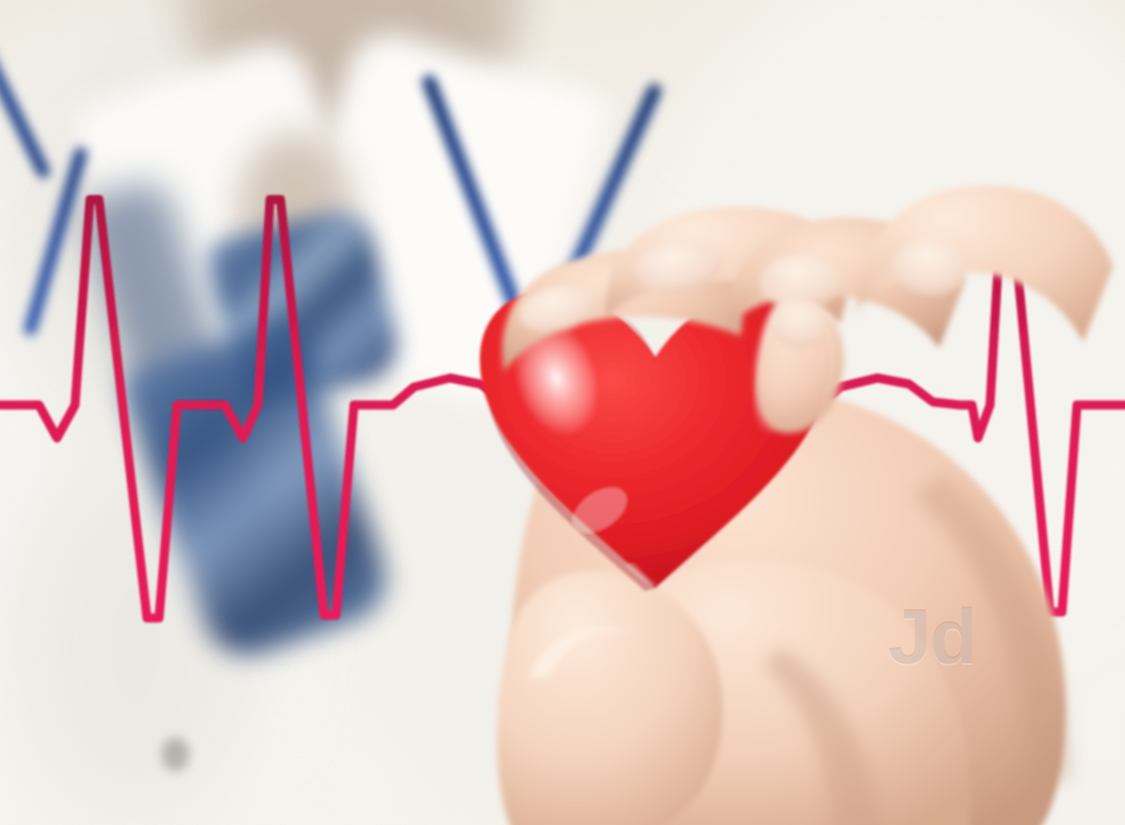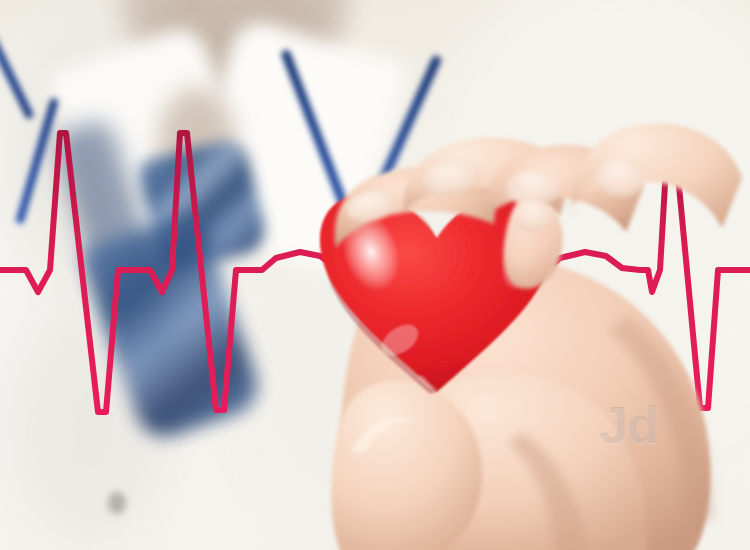--- a/index.html
+++ b/index.html
@@ -2,21 +2,20 @@
 <html><head>
 <meta charset="utf-8">
 <title>Cardiology Heart Health Banner</title>
 <style>
   html,body{margin:0;padding:0;background:#222;}
   *{box-sizing:border-box;}
   #stage{
     position:relative;width:750px;height:550px;overflow:hidden;
     font-family:"Liberation Sans",sans-serif;
     background:#efece4;
-    text-align:right;
   }
   .layer{position:absolute;top:0;left:0;width:750px;height:550px;}
 
   
   #bg-base{
     background:
       radial-gradient(ellipse 300px 220px at 120px 470px, #f7f5ef 0%, rgba(247,245,239,0) 70%),
       radial-gradient(ellipse 260px 260px at 660px 120px, #f4f1e8 0%, rgba(244,241,232,0) 72%),
       linear-gradient(175deg,#efeae0 0%,#f3f0e8 30%,#f5f3ed 62%,#f4f2ec 100%);
   }

